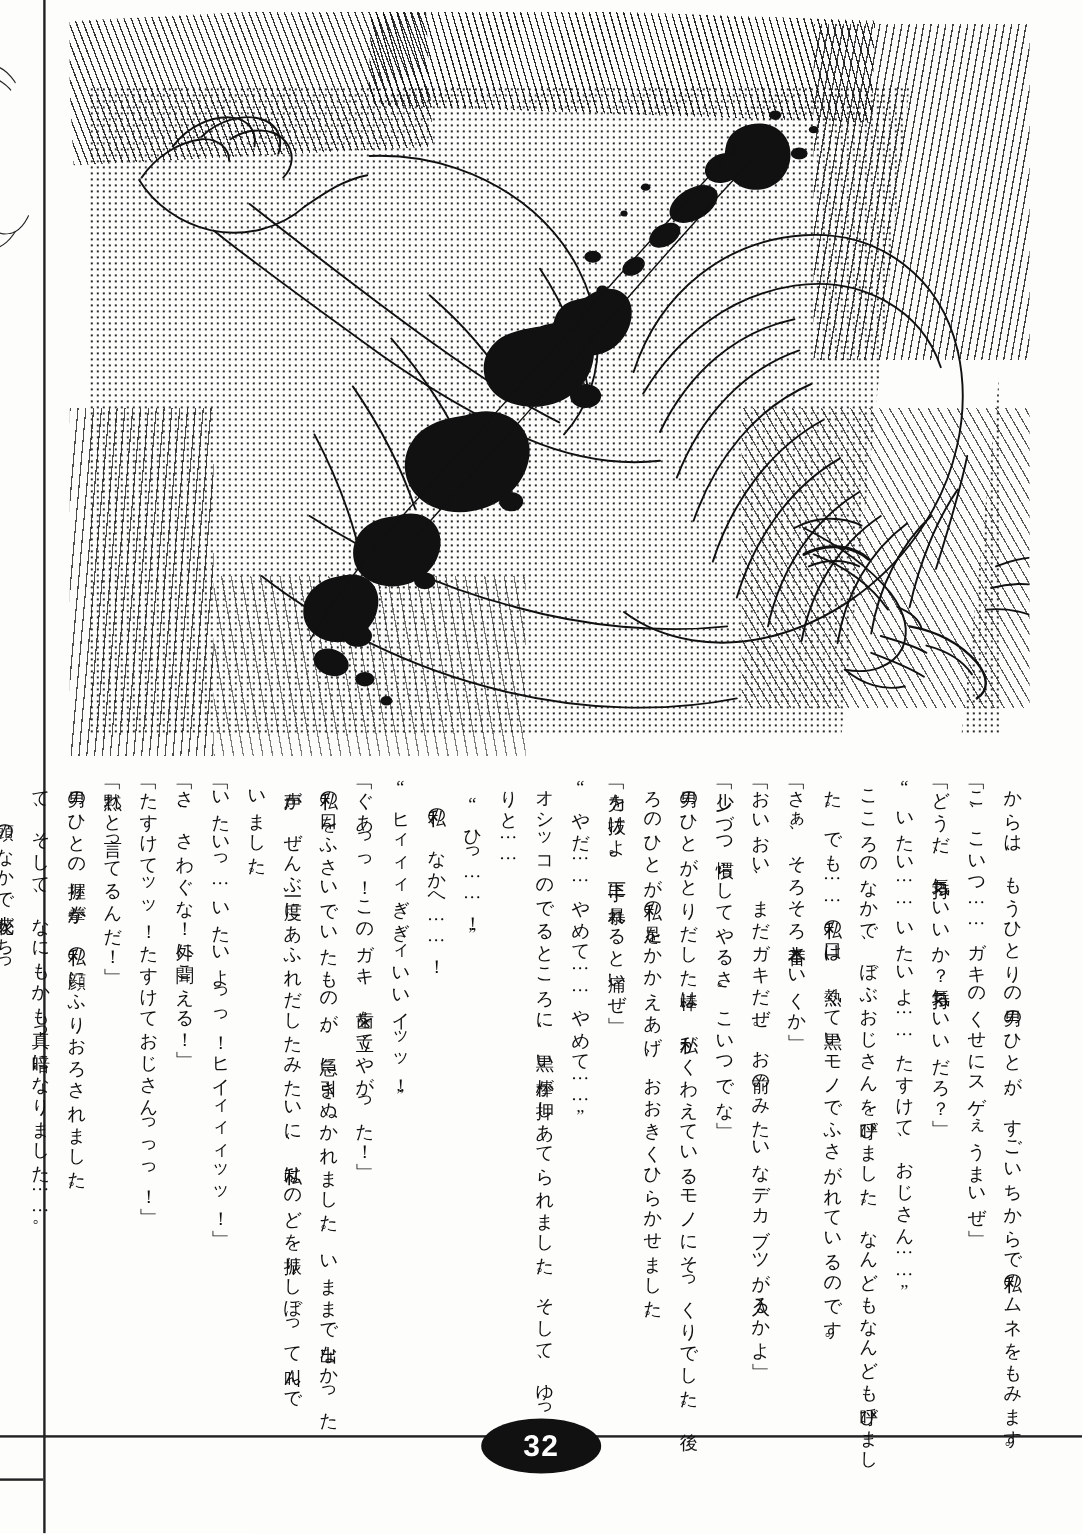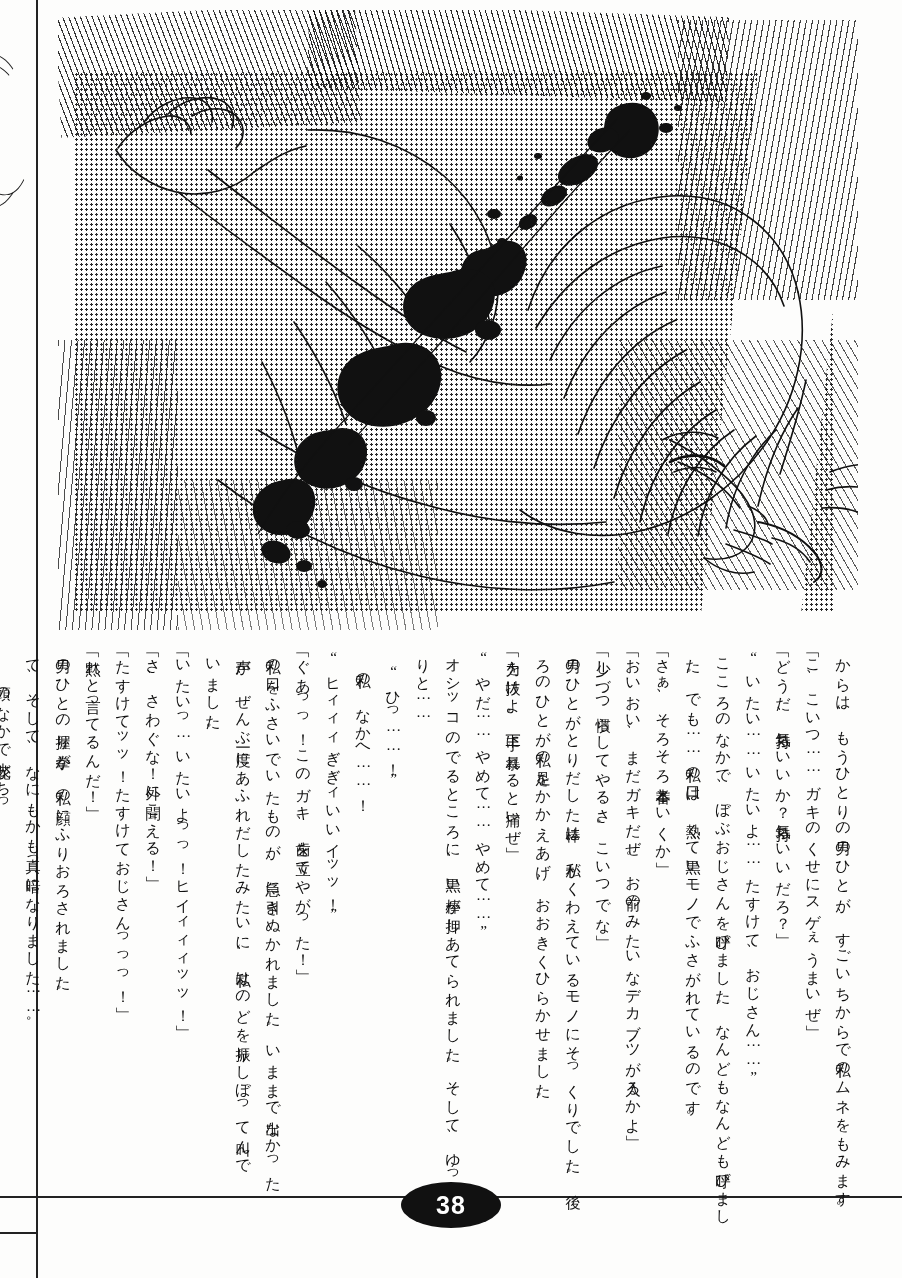--- a/index.html
+++ b/index.html
@@ -307,15 +307,15 @@
     <div class="vline">いました。</div>
     <div class="vline">「いたいっ…いたいよっっ！ヒイィィィッッ！」</div>
     <div class="vline">「さ、さわぐな！外に聞こえる！」</div>
     <div class="vline">「たすけてッッ！たすけておじさんっっっ！」</div>
     <div class="vline">「黙れと言ってるんだ！」</div>
     <div class="vline">男のひとの握り拳が、私の顔にふりおろされました。</div>
     <div class="vline">て、そして、なにもかも真っ暗になりました……。</div>
     <div class="vline indent2">頭のなかで火花がちっ</div>
   </div>
 
-  <div class="folio">38</div>
+  <div class="folio">32</div>
 
 </div>
 
 </body></html>

